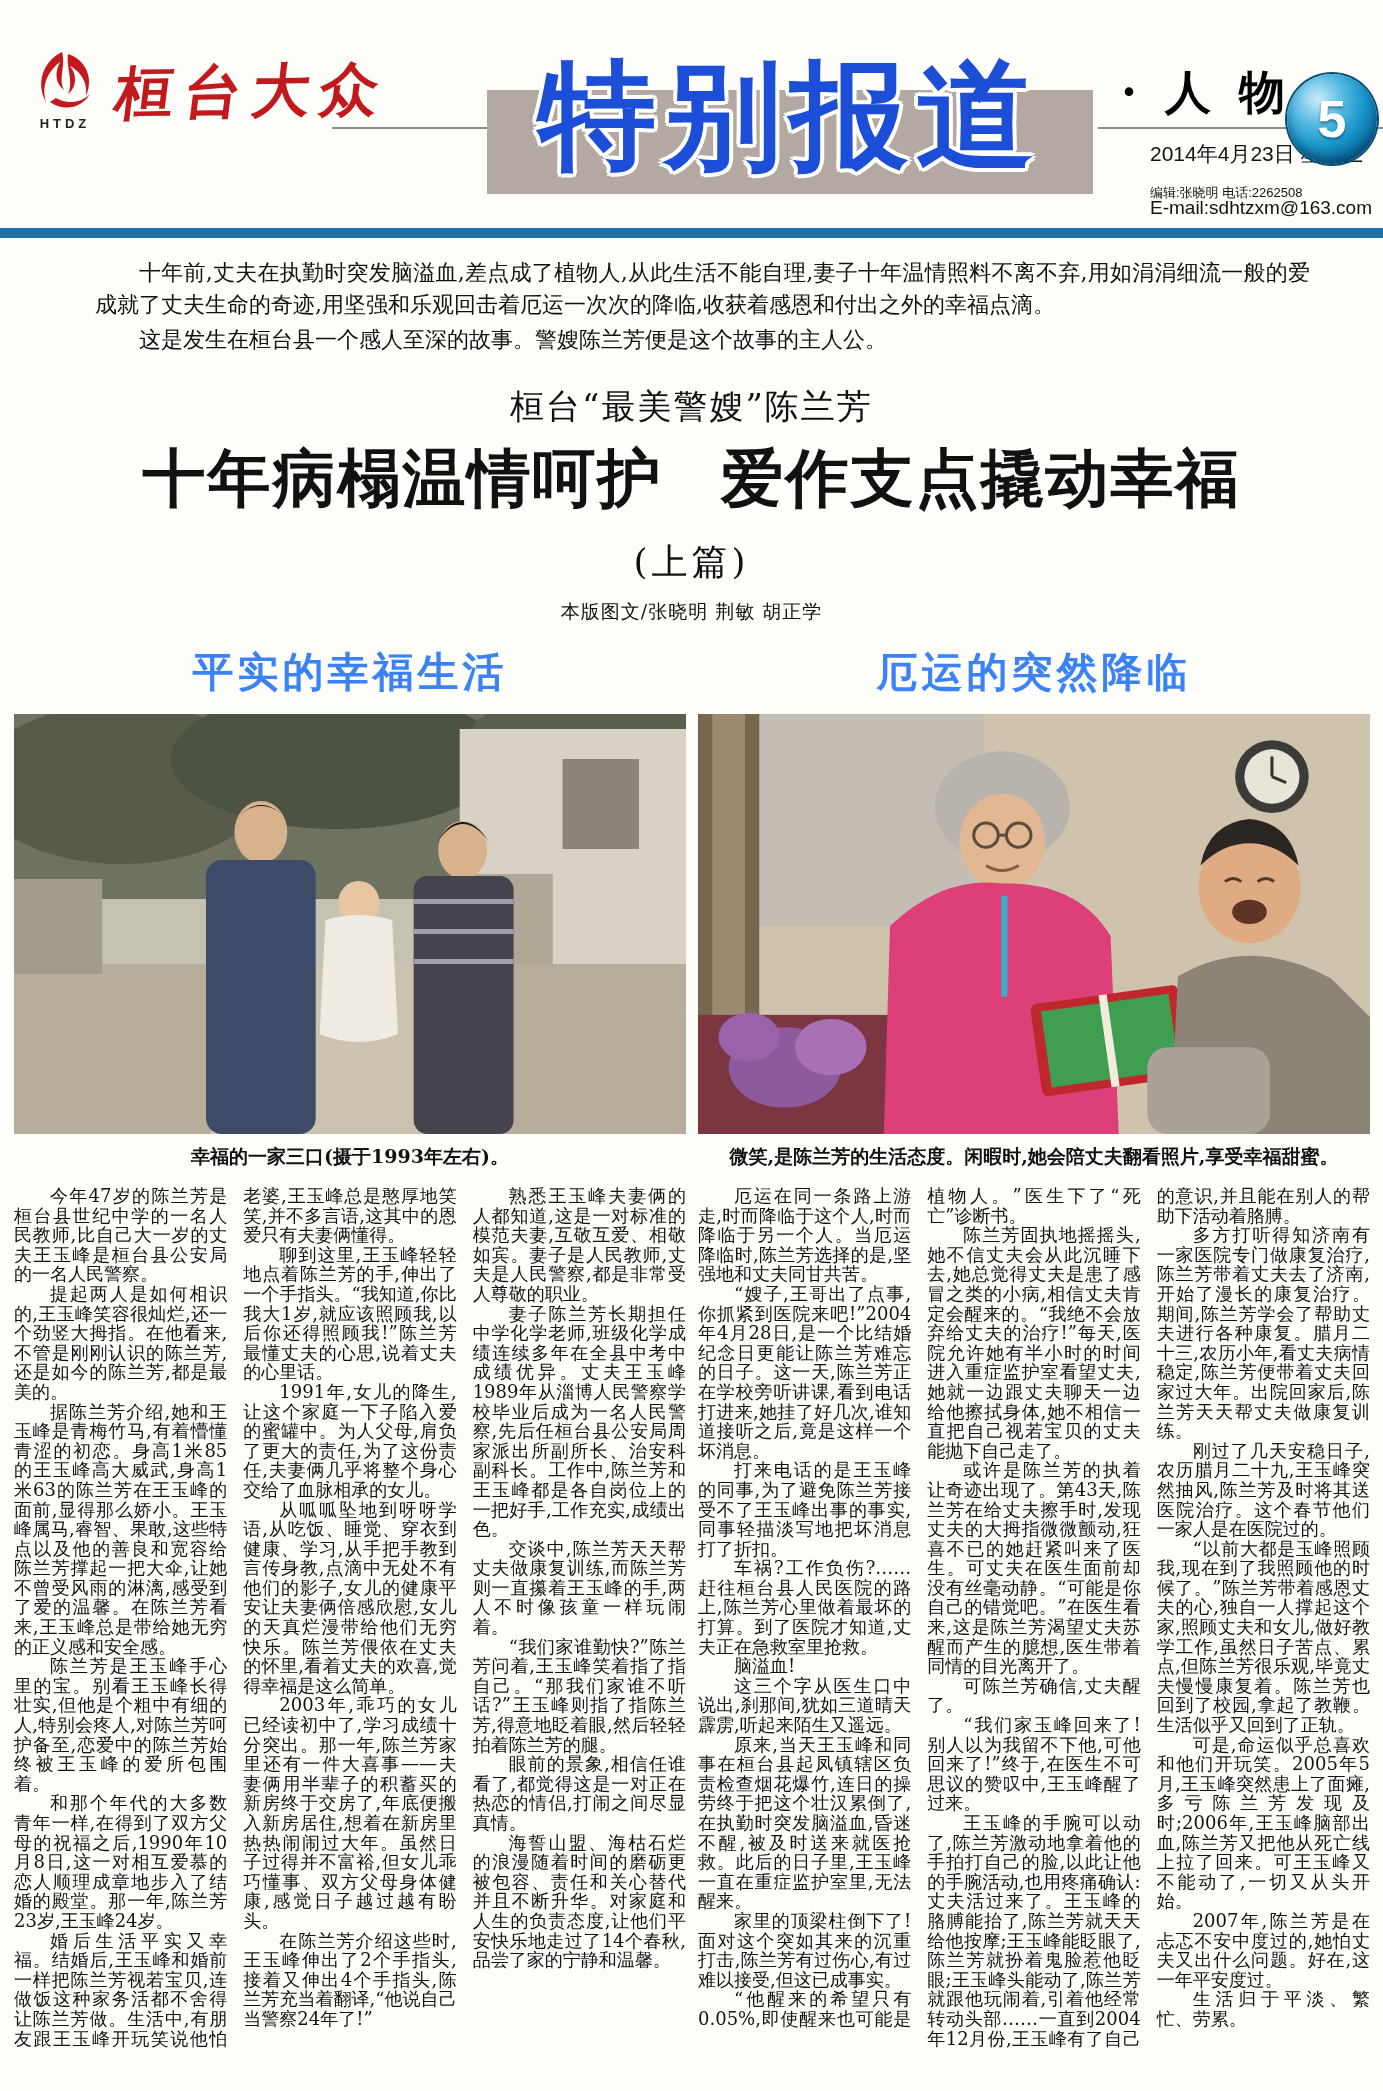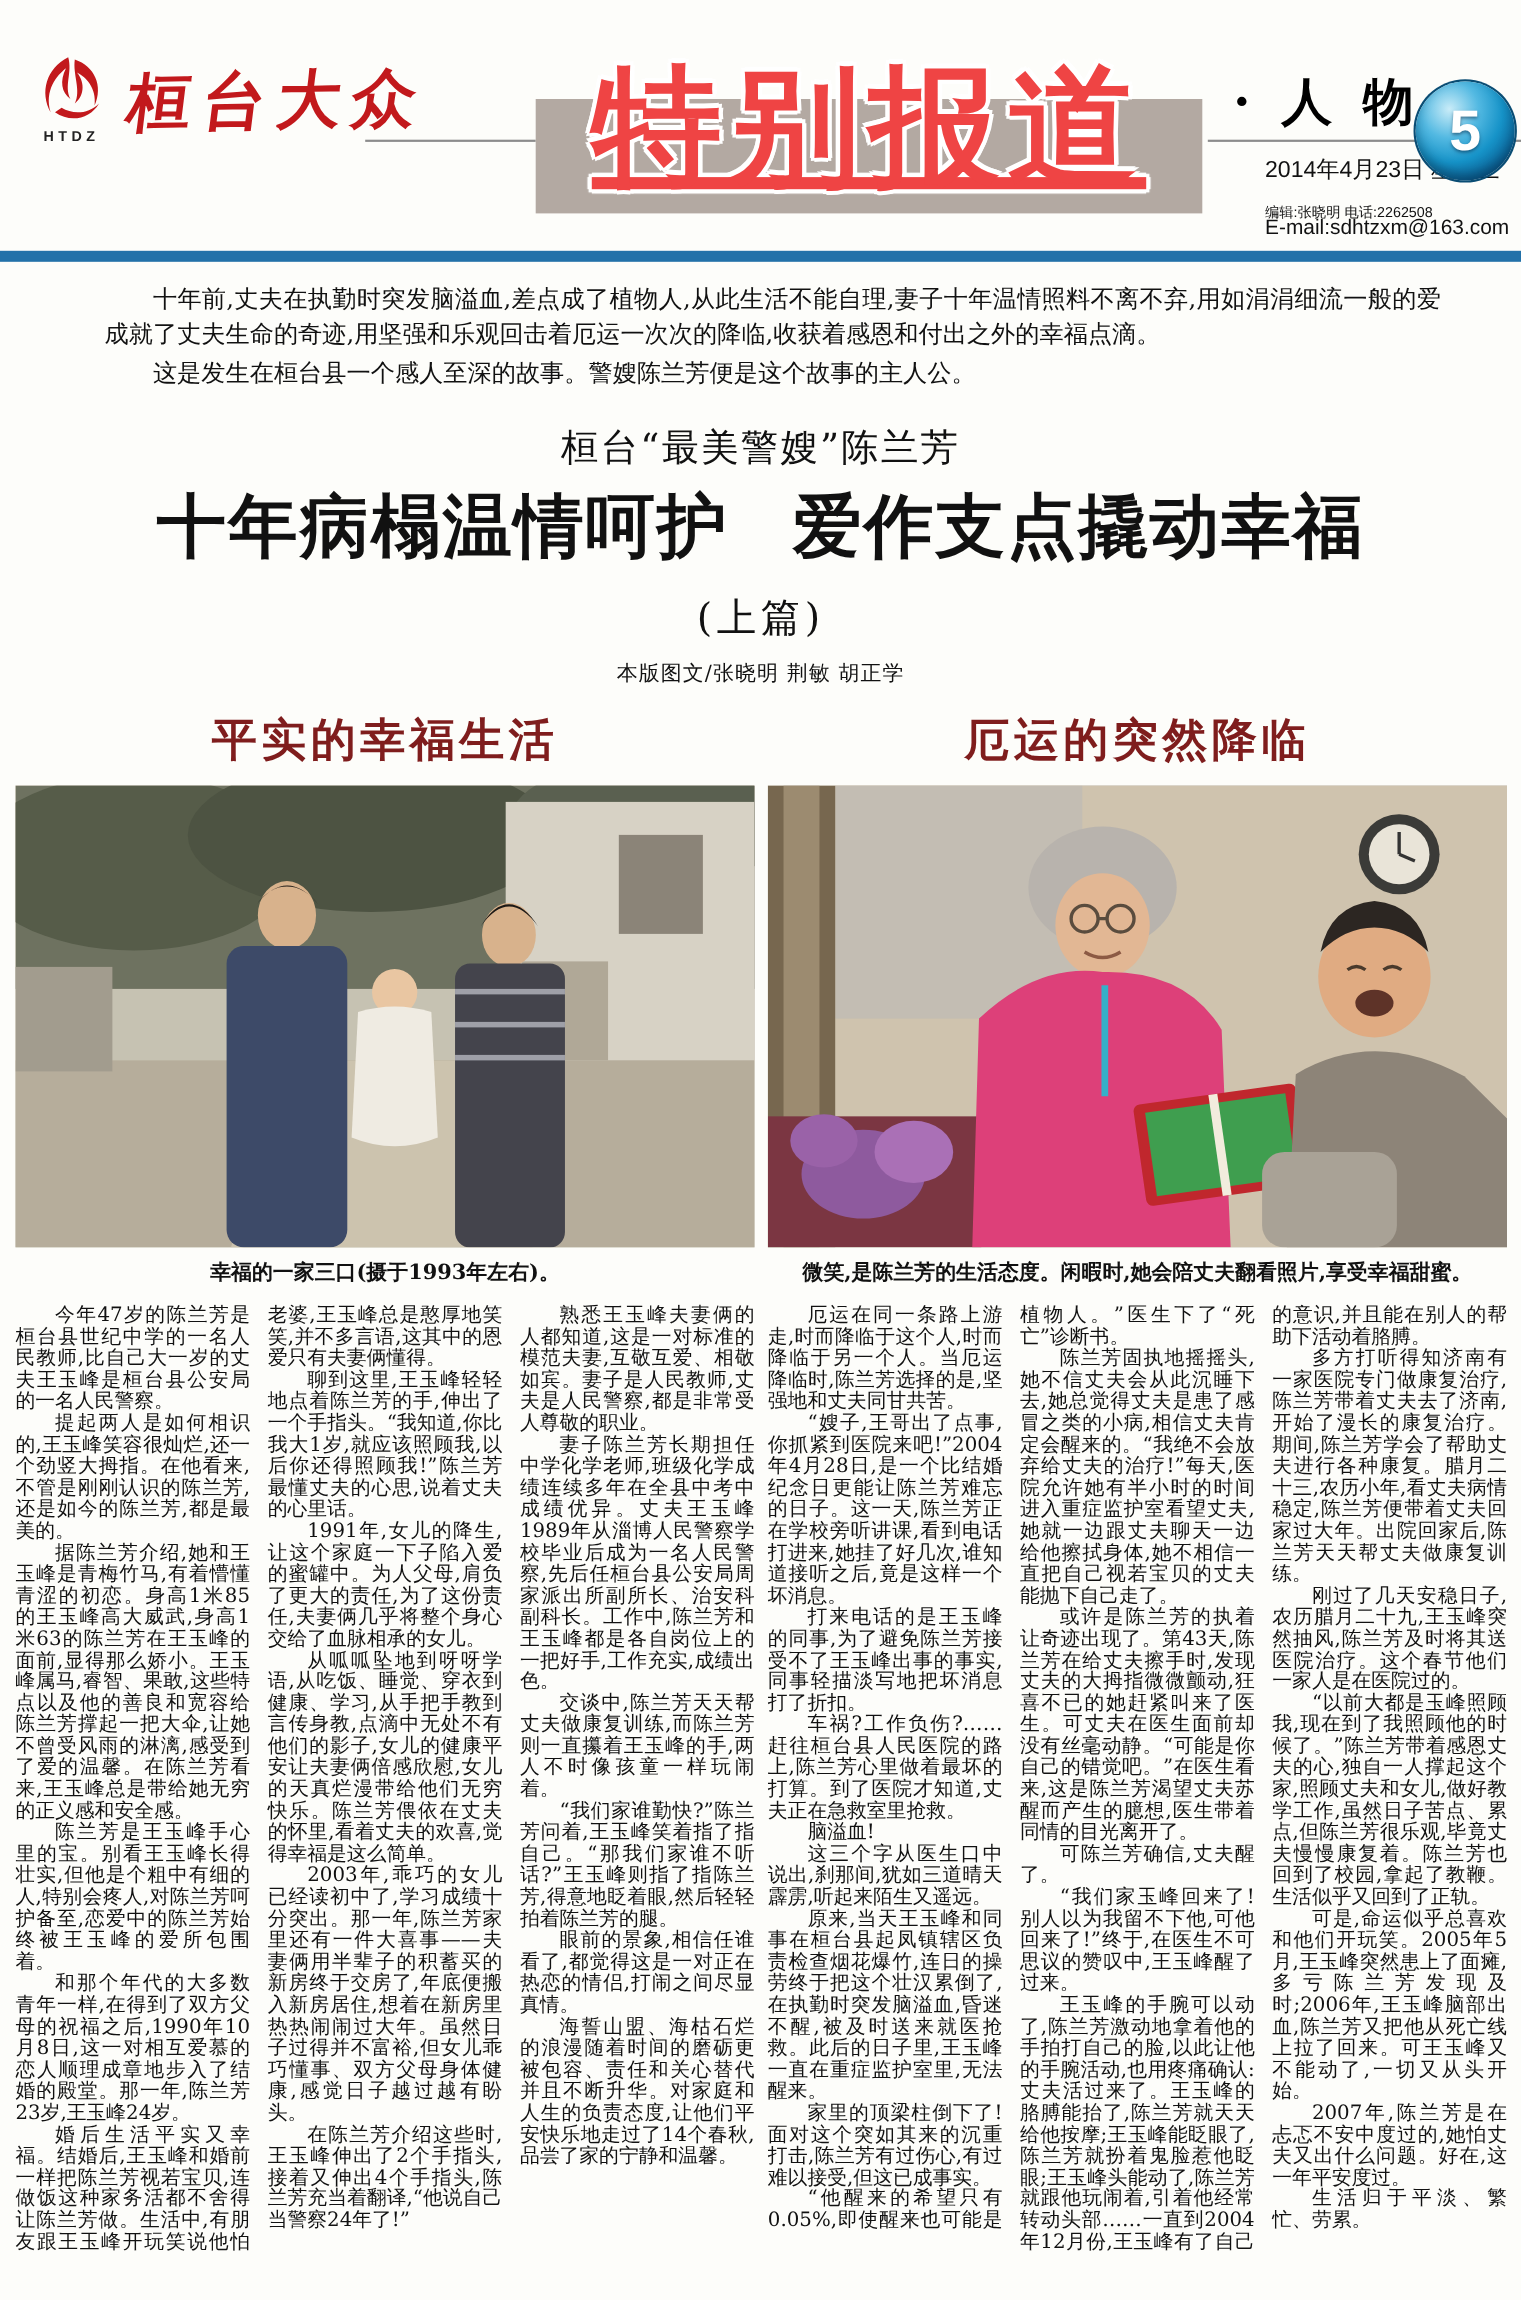--- a/index.html
+++ b/index.html
@@ -19,24 +19,23 @@
     transform:skewX(-8deg) rotate(-1deg);letter-spacing:10px;white-space:nowrap;
   }
   .rule{position:absolute;height:2px;background:#8c8c8c;top:127px;}
   .rule-left{left:332px;width:155px;}
   .rule-right{left:1098px;width:285px;}
   .gray-box{position:absolute;left:487px;top:90px;width:606px;height:104px;background:#b3a9a2;}
   .banner-title{
     position:absolute;left:487px;top:36px;width:606px;height:158px;
     text-align:center;line-height:158px;
     font-family:"Liberation Sans","DejaVu Sans",sans-serif;
-    font-weight:900;font-size:118px;letter-spacing:8px;color:#ef4444;white-space:nowrap;
+    font-weight:900;font-size:118px;letter-spacing:8px;color:#1d4ed8;white-space:nowrap;
     text-shadow:-4px 0 0 #fff,4px 0 0 #fff,0 -4px 0 #fff,0 4px 0 #fff,
                 -3px -3px 0 #fff,3px 3px 0 #fff,-3px 3px 0 #fff,3px -3px 0 #fff;
-    text-decoration:underline;
   }
   .section-label{
     position:absolute;left:1108px;top:62px;width:240px;text-align:center;
     font-size:46px;font-weight:bold;letter-spacing:6px;color:#000;white-space:nowrap;
   }
   .hdr-small{position:absolute;left:1150px;font-family:"Liberation Sans","DejaVu Sans",sans-serif;color:#111;}
   .date-line{top:140px;font-size:21px;}
   .editor-line{top:184px;font-size:13px;}
   .email-line{top:197px;font-size:19px;}
   .page-badge{
@@ -61,21 +60,21 @@
   }
   .hl-gap{display:inline-block;width:58px;}
   .subtitle{margin-top:16px;text-align:center;font-size:36px;letter-spacing:4px;}
   .byline{margin-top:12px;text-align:center;font-size:19px;letter-spacing:1px;}
   
   .content-row{display:flex;gap:12px;margin:20px 13px 0 14px;}
   .half{flex:1;min-width:0;}
   .sec-heading{
     margin:0 0 14px;text-align:center;
     font-family:"Liberation Sans","DejaVu Sans",sans-serif;
-    font-weight:bold;font-size:41px;letter-spacing:4px;color:#7f1d1d;
+    font-weight:bold;font-size:41px;letter-spacing:4px;color:#3b82f6;
   }
   .photo{height:420px;overflow:hidden;background:#c9c2b4;}
   .photo svg{display:block;width:100%;height:100%;}
   .caption{margin-top:10px;text-align:center;font-size:19px;font-weight:bold;}
   
   .body-row{display:flex;gap:12px;margin:16px 13px 0 14px;}
   .body-half{
     flex:1;min-width:0;height:868px;overflow:hidden;
     column-count:3;column-gap:16px;column-fill:auto;
     font-size:18px;line-height:19.6px;text-align:justify;

